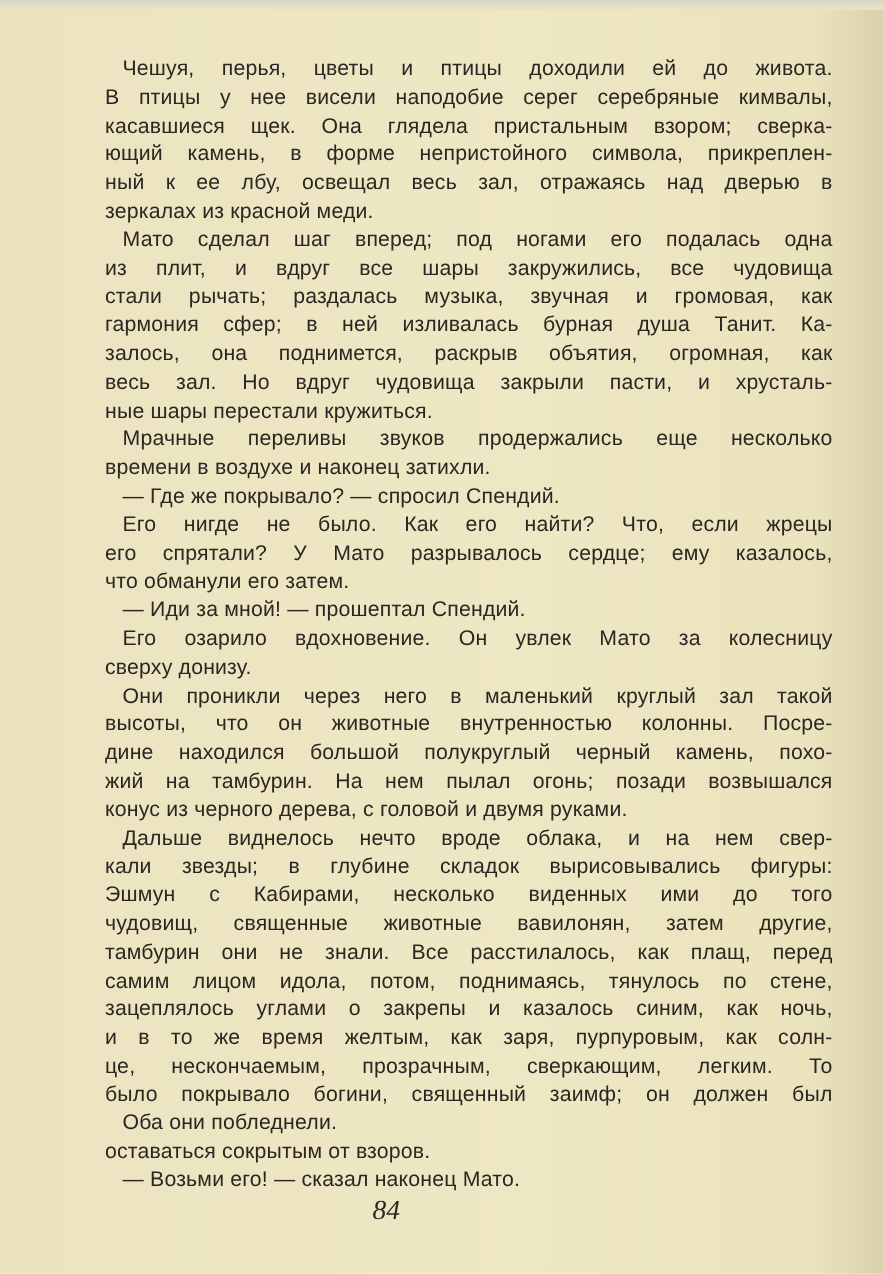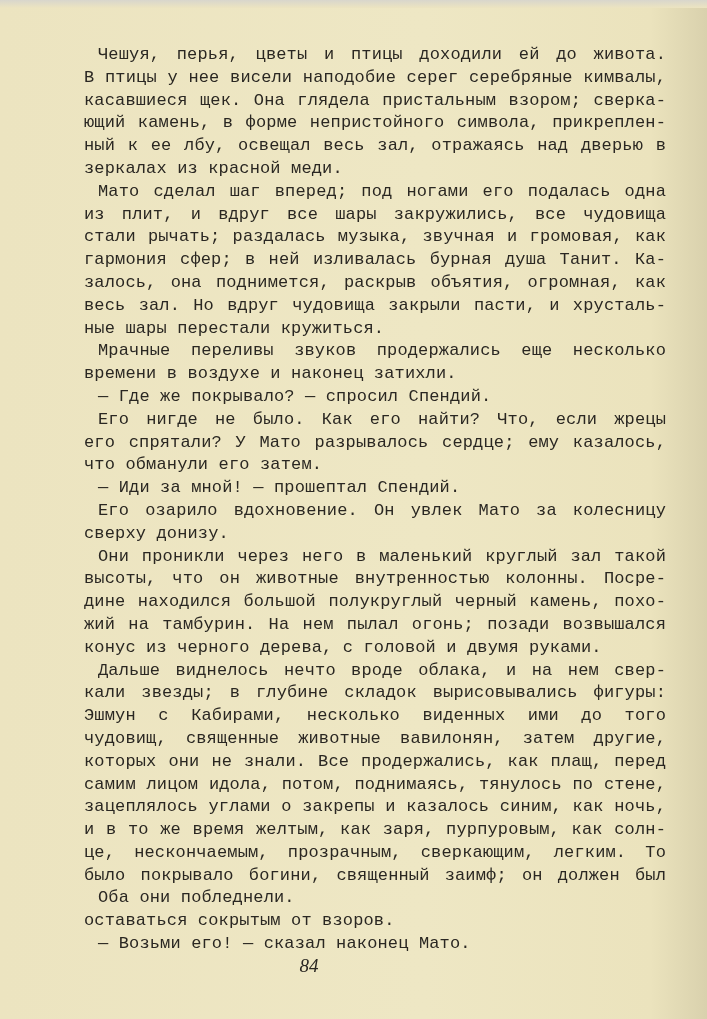--- a/index.html
+++ b/index.html
@@ -21,30 +21,29 @@
     line-height: 22.8px;
     text-align: justify;
     letter-spacing: 0.15px;
   }
   .line {
     display: block;
     white-space: nowrap;
     text-align-last: justify;
     text-align: justify;
     height: 22.8px;
-    font-family: Liberation Mono, monospace;
   }
   .line.last { text-align-last: left; }
   .line.indent { padding-left: 14px; }
   .page-number {
     position: absolute; left: 0; width: 618px; top: 955px;
     text-align: center;
     font-family: "Liberation Serif", serif;
     font-style: italic;
-    font-size: 19px;
+    font-size: 22px;
     color: #2a2722;
   }
 </style>
 </head>
 <body>
 
 <div class="page-top"></div>
 
 <div class="text-block" id="text-block">
     <span class="line indent">Чешуя, перья, цветы и птицы доходили ей до живота.</span>
@@ -71,21 +70,21 @@
     <span class="line last">сверху донизу.</span>
     <span class="line indent">Они проникли через него в маленький круглый зал такой</span>
     <span class="line">высоты, что он животные внутренностью колонны. Посре-</span>
     <span class="line">дине находился большой полукруглый черный камень, похо-</span>
     <span class="line">жий на тамбурин. На нем пылал огонь; позади возвышался</span>
     <span class="line last">конус из черного дерева, с головой и двумя руками.</span>
     <span class="line indent">Дальше виднелось нечто вроде облака, и на нем свер-</span>
     <span class="line">кали звезды; в глубине складок вырисовывались фигуры:</span>
     <span class="line">Эшмун с Кабирами, несколько виденных ими до того</span>
     <span class="line">чудовищ, священные животные вавилонян, затем другие,</span>
-    <span class="line">которых они не знали. Все продержались, как плащ, перед</span>
+    <span class="line">тамбурин они не знали. Все расстилалось, как плащ, перед</span>
     <span class="line">самим лицом идола, потом, поднимаясь, тянулось по стене,</span>
     <span class="line">зацеплялось углами о закрепы и казалось синим, как ночь,</span>
     <span class="line">и в то же время желтым, как заря, пурпуровым, как солн-</span>
     <span class="line">це, нескончаемым, прозрачным, сверкающим, легким. То</span>
     <span class="line">было покрывало богини, священный заимф; он должен был</span>
     <span class="line indent last">Оба они побледнели.</span>
     <span class="line last">оставаться сокрытым от взоров.</span>
     <span class="line indent last">— Возьми его! — сказал наконец Мато.</span>
   </div>
 

